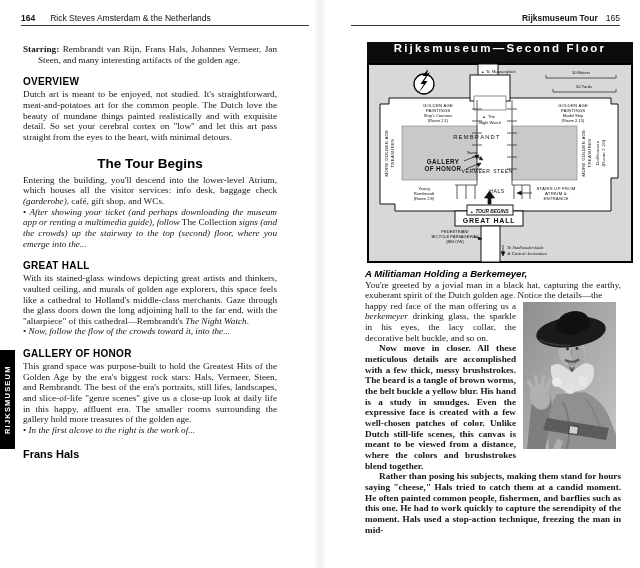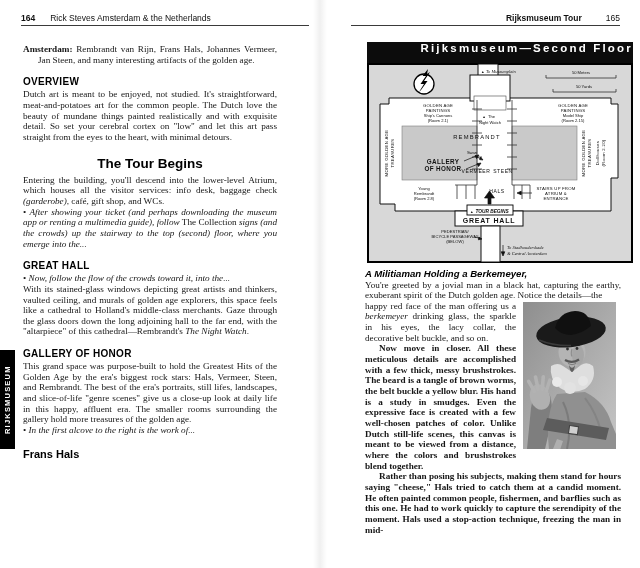--- a/index.html
+++ b/index.html
@@ -8,21 +8,21 @@
   .page{position:absolute;top:0;width:320px;height:568px;background:#fff;}
   .page-left{left:0;padding-left:32px;} .page-right{left:320px;}
   .gutter{position:absolute;left:313px;top:0;width:14px;height:568px;
           background:linear-gradient(90deg,rgba(0,0,0,0),rgba(0,0,0,.06),rgba(0,0,0,0));}
 
   
   .head-left{position:absolute;top:13px;left:21px;font:8.5px "Liberation Sans",sans-serif;color:#111;}
   .head-left .num{font-weight:bold;margin-right:15px;}
   .head-right{position:absolute;top:13px;right:20px;font:8.5px "Liberation Sans",sans-serif;color:#111;}
   .head-right .ttl{font-weight:bold;text-align:center;}
-  .head-right .num{margin-left:24px;}
+  .head-right .num{margin-left:8px;}
   .rule{position:absolute;top:25px;height:1px;background:#3a3a3a;}
   .rule-l{left:21px;width:288px;} .rule-r{left:31px;width:269px;}
 
   
   .body-left{position:absolute;top:44px;left:23px;width:254px;}
   p{margin:0;}
   .para{text-align:justify;font-size:9.2px;line-height:10.65px;}
   .starring{padding-left:15px;text-indent:-15px;}
   .h-caps{font:bold 10px "Liberation Sans",sans-serif;letter-spacing:.3px;margin:11px 0 2px;color:#000;}
   .h-center{font:bold 13.5px "Liberation Sans",sans-serif;text-align:center;margin:13px 0 4px;color:#000;}
@@ -30,21 +30,21 @@
   .indent{text-indent:14px;font-weight:bold;}
 
   
   .tab{position:absolute;width:15px;background:#000;color:#fff;
        font:bold 7.5px "Liberation Sans",sans-serif;letter-spacing:1.2px;
        display:flex;align-items:center;justify-content:center;}
   .tab-left{left:0;top:350px;height:99px;writing-mode:vertical-rl;transform:rotate(180deg);}
 
   
   .map{position:absolute;left:47px;top:42px;width:266px;}
-  .map-title{background:#0c0c0c;color:#fff;height:21px;line-height:21px;text-align:right;
+  .map-title{background:#0c0c0c;color:#fff;height:21px;line-height:21px;text-align:center;
              font:bold 11.5px "Liberation Sans",sans-serif;letter-spacing:2.2px;}
   .map svg{display:block;}
   .map-bg{fill:#d8d8d8;stroke:#000;stroke-width:2;}
   .bld{fill:#fff;stroke:#111;stroke-width:1;}
   .bld2{fill:#fff;stroke:#444;stroke-width:.6;}
   .room{fill:#c9c9c9;stroke:#7d7d7d;stroke-width:.6;}
   .wall{stroke:#333;stroke-width:.8;}
   .arr{stroke:#111;stroke-width:.7;fill:#111;}
   text{fill:#111;}
   .mid{text-anchor:middle;}
@@ -70,32 +70,32 @@
 
 <div class="spread">
 
   <div class="page page-left">
     <div class="head-left">
       <span class="num">164</span><span>Rick Steves Amsterdam &amp; the Netherlands</span>
     </div>
     <div class="rule rule-l"></div>
 
     <div class="body-left">
-      <p class="para starring"><b>Amsterdam:</b> Rembrandt van Rijn, Frans Hals, Johannes Vermeer, Jan Steen, and many interesting artifacts of the golden age.</p>
+      <p class="para starring"><b>Starring:</b> Rembrandt van Rijn, Frans Hals, Johannes Vermeer, Jan Steen, and many interesting artifacts of the golden age.</p>
 
       <p class="h-caps">OVERVIEW</p>
       <p class="para">Dutch art is meant to be enjoyed, not studied. It's straightforward, meat-and-potatoes art for the common people. The Dutch love the beauty of mundane things painted realistically and with exquisite detail. So set your cerebral cortex on "low" and let this art pass straight from the eyes to the heart, with minimal detours.</p>
 
       <p class="h-center">The Tour Begins</p>
       <p class="para">Entering the building, you'll descend into the lower-level Atrium, which houses all the visitor services: info desk, baggage check <i>(garderobe)</i>, café, gift shop, and WCs.</p>
       <p class="para">• <i>After showing your ticket (and perhaps downloading the museum app or renting a multimedia guide), follow</i> The Collection <i>signs (and the crowds) up the stairway to the top (second) floor, where you emerge into the...</i></p>
 
       <p class="h-caps">GREAT HALL</p>
+      <p class="para">With its stained-glass windows depicting great artists and thinkers, vaulted ceiling, and murals of golden age explorers, this space feels like a cathedral to Holland's middle-class merchants. Gaze through the glass doors down the long adjoining hall to the far end, with the "altarpiece" of this cathedral—Rembrandt's <i>The Night Watch</i>.</p>
       <p class="para">• <i>Now, follow the flow of the crowds toward it, into the...</i></p>
-      <p class="para">With its stained-glass windows depicting great artists and thinkers, vaulted ceiling, and murals of golden age explorers, this space feels like a cathedral to Holland's middle-class merchants. Gaze through the glass doors down the long adjoining hall to the far end, with the "altarpiece" of this cathedral—Rembrandt's <i>The Night Watch</i>.</p>
 
       <p class="h-caps">GALLERY OF HONOR</p>
       <p class="para">This grand space was purpose-built to hold the Greatest Hits of the Golden Age by the era's biggest rock stars: Hals, Vermeer, Steen, and Rembrandt. The best of the era's portraits, still lifes, landscapes, and slice-of-life "genre scenes" give us a close-up look at daily life in this happy, affluent era. The smaller rooms surrounding the gallery hold more treasures of the golden age.</p>
       <p class="para">• <i>In the first alcove to the right is the work of...</i></p>
 
       <p class="h-name">Frans Hals</p>
     </div>
 
     <div class="tab tab-left">
       <span>RIJKSMUSEUM</span>

